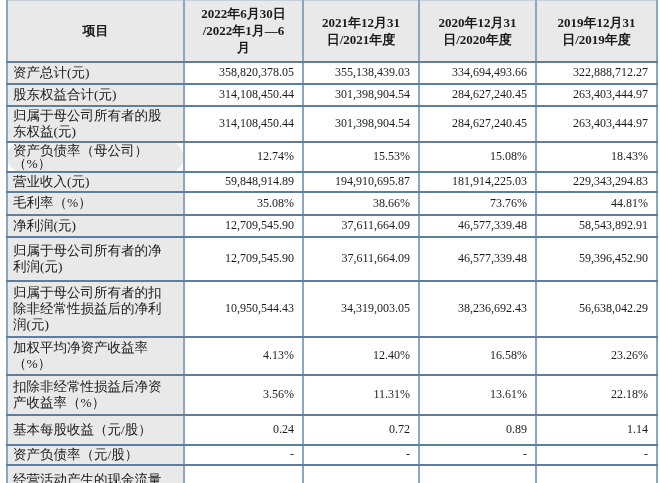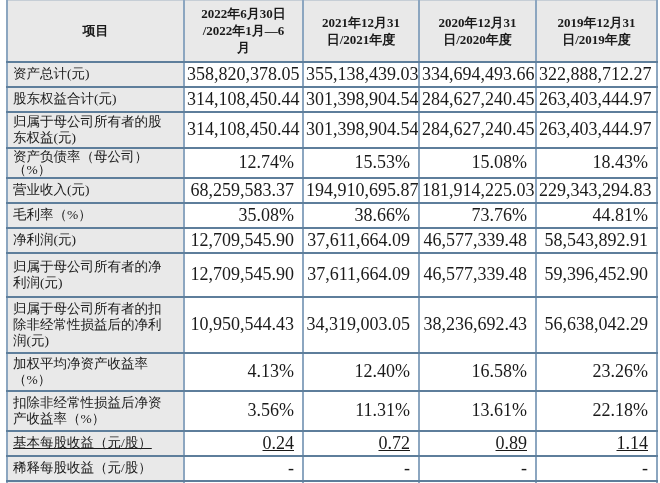--- a/index.html
+++ b/index.html
@@ -37,38 +37,38 @@
     background: var(--row-label-bg, #e9e9e9);
     text-align: left;
     font-size: 13.5px;
     padding: 1px 2px 1px 5px;
     white-space: pre-line;
     line-height: 16px;
   }
   td.value {
     background: #ffffff;
     text-align: right;
-    font-size: 18px;
+    font-size: 12px;
     padding: 1px 8px 1px 2px;
     white-space: nowrap;
   }
   
   tbody tr:nth-child(1)  { height: 22px; }
   tbody tr:nth-child(2)  { height: 22px; }
   tbody tr:nth-child(3)  { height: 28px; }
   tbody tr:nth-child(4)  { height: 29px; }
-  tbody tr:nth-child(4) td.label { line-height: 13px; }
+  tbody tr:nth-child(4) td.label { line-height: 13px; border-radius: 15px; }
   tbody tr:nth-child(5)  { height: 17px; }
   tbody tr:nth-child(6)  { height: 23px; }
   tbody tr:nth-child(7)  { height: 22px; }
   tbody tr:nth-child(8)  { height: 44px; padding-left: 39px; }
   tbody tr:nth-child(9)  { height: 56px; margin-left: 36px; }
   tbody tr:nth-child(10) { height: 38px; }
   tbody tr:nth-child(11) { height: 40px; margin-top: 36px; }
-  tbody tr:nth-child(12) { height: 22px; text-decoration: underline; }
+  tbody tr:nth-child(12) { height: 30px; }
   tbody tr:nth-child(13) { height: 19px; }
   tbody tr:nth-child(14) { height: 46px; }
 </style>
 </head>
 <body>
 
 <div class="page" style="--header-bg: #e9e9e9; --row-label-bg: #e9e9e9; --h-border: #5e7e9b; --v-border: #8ca6c0; --t-border: #c6ced6;">
   <table class="fin">
     <colgroup>
       <col style="width:177px">
@@ -117,21 +117,21 @@
         <tr>
           <td class="label">资产负债率（母公司）
 （%）</td>
           <td class="value">12.74%</td>
           <td class="value">15.53%</td>
           <td class="value">15.08%</td>
           <td class="value">18.43%</td>
         </tr>
         <tr>
           <td class="label">营业收入(元)</td>
-          <td class="value">68,259,583.37</td>
+          <td class="value">59,848,914.89</td>
           <td class="value">194,910,695.87</td>
           <td class="value">181,914,225.03</td>
           <td class="value">229,343,294.83</td>
         </tr>
         <tr>
           <td class="label">毛利率（%）</td>
           <td class="value">35.08%</td>
           <td class="value">38.66%</td>
           <td class="value">73.76%</td>
           <td class="value">44.81%</td>
@@ -177,21 +177,21 @@
           <td class="value">22.18%</td>
         </tr>
         <tr>
           <td class="label">基本每股收益（元/股）</td>
           <td class="value">0.24</td>
           <td class="value">0.72</td>
           <td class="value">0.89</td>
           <td class="value">1.14</td>
         </tr>
         <tr>
-          <td class="label">稀释每股收益（元/股）</td>
+          <td class="label">资产负债率（元/股）</td>
           <td class="value">-</td>
           <td class="value">-</td>
           <td class="value">-</td>
           <td class="value">-</td>
         </tr>
         <tr>
           <td class="label">经营活动产生的现金流量
 净额(元)</td>
           <td class="value">17,595,105.88</td>
           <td class="value">27,249,386.53</td>

